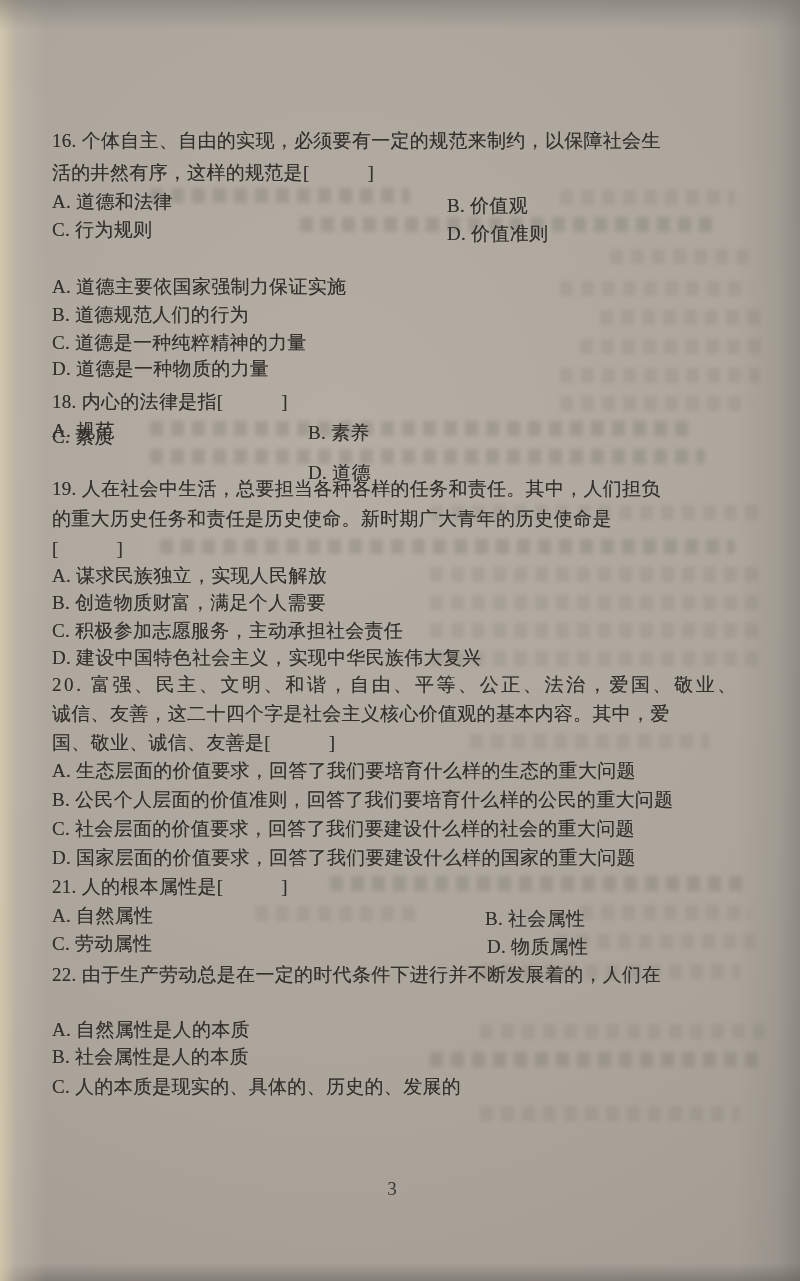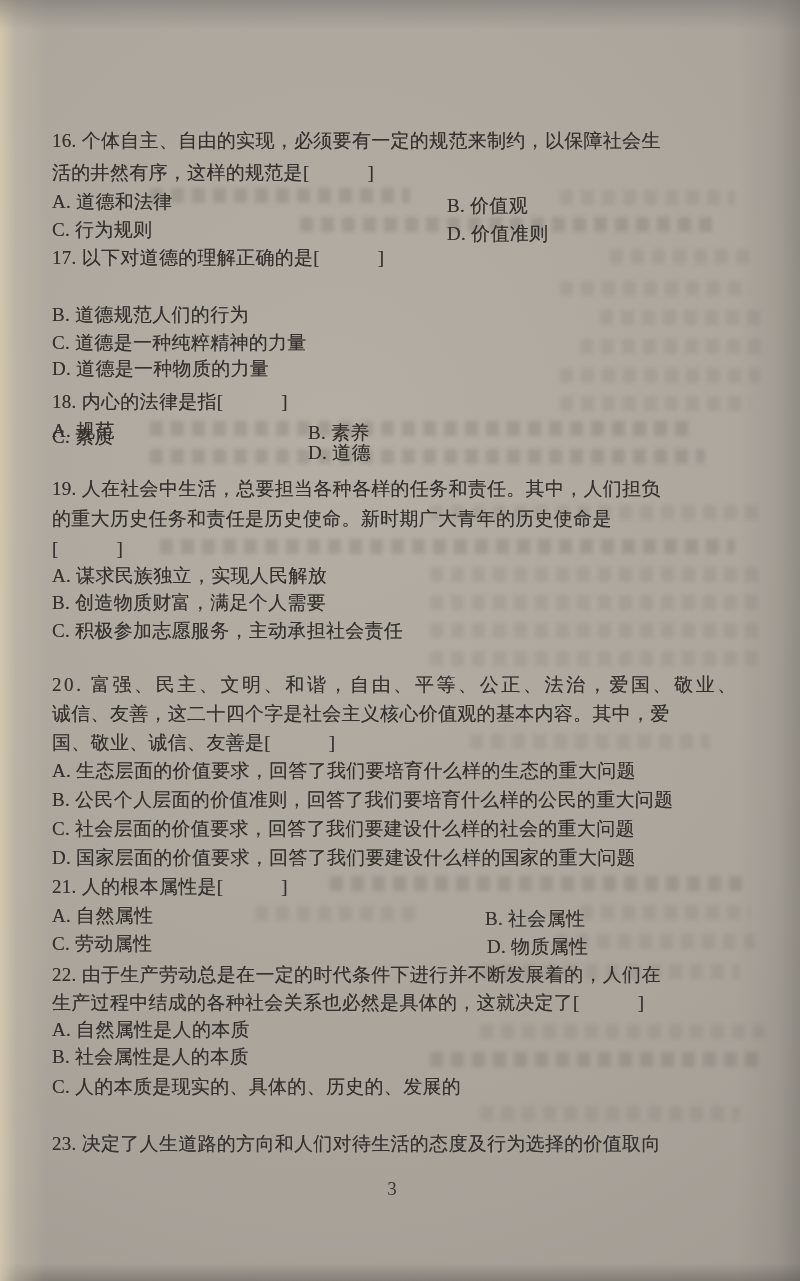--- a/index.html
+++ b/index.html
@@ -68,54 +68,53 @@
   <div class="ghost" style="top:1052px;left:430px;width:330px"></div>
   <div class="ghost dim" style="top:1106px;left:480px;width:260px"></div>
 
   <div class="ln" style="top:128px">16. 个体自主、自由的实现，必须要有一定的规范来制约，以保障社会生</div>
   <div class="ln" style="top:160px">活的井然有序，这样的规范是[　　　]</div>
   <div class="ln" style="top:189px">A. 道德和法律</div>
   <div class="ln" style="top:193px;left:447px">B. 价值观</div>
   <div class="ln" style="top:217px">C. 行为规则</div>
   <div class="ln" style="top:221px;left:447px">D. 价值准则</div>
 
-  <div class="ln" style="top:245px">17. 以下对道德的理解正确的是[　　　]</div>
+  <div class="ln" style="top:274px">A. 道德主要依国家强制力保证实施</div>
   <div class="ln" style="top:302px">B. 道德规范人们的行为</div>
   <div class="ln" style="top:330px">C. 道德是一种纯粹精神的力量</div>
   <div class="ln" style="top:356px">D. 道德是一种物质的力量</div>
 
   <div class="ln" style="top:389px">18. 内心的法律是指[　　　]</div>
   <div class="ln" style="top:418px">A. 规范</div>
   <div class="ln" style="top:420px;left:308px">B. 素养</div>
   <div class="ln" style="top:424px">C. 素质</div>
-  <div class="ln" style="top:440px;left:308px">D. 道德</div>
+  <div class="ln" style="top:460px;left:308px">D. 道德</div>
 
   <div class="ln" style="top:476px">19. 人在社会中生活，总要担当各种各样的任务和责任。其中，人们担负</div>
   <div class="ln" style="top:506px">的重大历史任务和责任是历史使命。新时期广大青年的历史使命是</div>
   <div class="ln" style="top:536px">[　　　]</div>
   <div class="ln" style="top:563px">A. 谋求民族独立，实现人民解放</div>
   <div class="ln" style="top:590px">B. 创造物质财富，满足个人需要</div>
   <div class="ln" style="top:618px">C. 积极参加志愿服务，主动承担社会责任</div>
+  <div class="ln" style="top:645px">D. 建设中国特色社会主义，实现中华民族伟大复兴</div>
 
   <div class="ln spread" style="top:672px">20. 富强、民主、文明、和谐，自由、平等、公正、法治，爱国、敬业、</div>
   <div class="ln" style="top:701px">诚信、友善，这二十四个字是社会主义核心价值观的基本内容。其中，爱</div>
   <div class="ln" style="top:730px">国、敬业、诚信、友善是[　　　]</div>
   <div class="ln" style="top:758px">A. 生态层面的价值要求，回答了我们要培育什么样的生态的重大问题</div>
   <div class="ln" style="top:787px">B. 公民个人层面的价值准则，回答了我们要培育什么样的公民的重大问题</div>
   <div class="ln" style="top:816px">C. 社会层面的价值要求，回答了我们要建设什么样的社会的重大问题</div>
   <div class="ln" style="top:845px">D. 国家层面的价值要求，回答了我们要建设什么样的国家的重大问题</div>
 
   <div class="ln" style="top:874px">21. 人的根本属性是[　　　]</div>
   <div class="ln" style="top:903px">A. 自然属性</div>
   <div class="ln" style="top:906px;left:485px">B. 社会属性</div>
   <div class="ln" style="top:931px">C. 劳动属性</div>
   <div class="ln" style="top:934px;left:487px">D. 物质属性</div>
 
   <div class="ln" style="top:962px">22. 由于生产劳动总是在一定的时代条件下进行并不断发展着的，人们在</div>
-  <div class="ln" style="top:990px">生产过程中结成的各种社会关系也必然是具体的，这就决定了[　　　]</div>
   <div class="ln" style="top:1017px">A. 自然属性是人的本质</div>
   <div class="ln" style="top:1074px">C. 人的本质是现实的、具体的、历史的、发展的</div>
   <div class="ln" style="top:1044px">B. 社会属性是人的本质</div>
 
-  <div class="ln" style="top:1131px">23. 决定了人生道路的方向和人们对待生活的态度及行为选择的价值取向</div>
 
   <div class="pageno">3</div>
 </div>
 
 </body></html>

